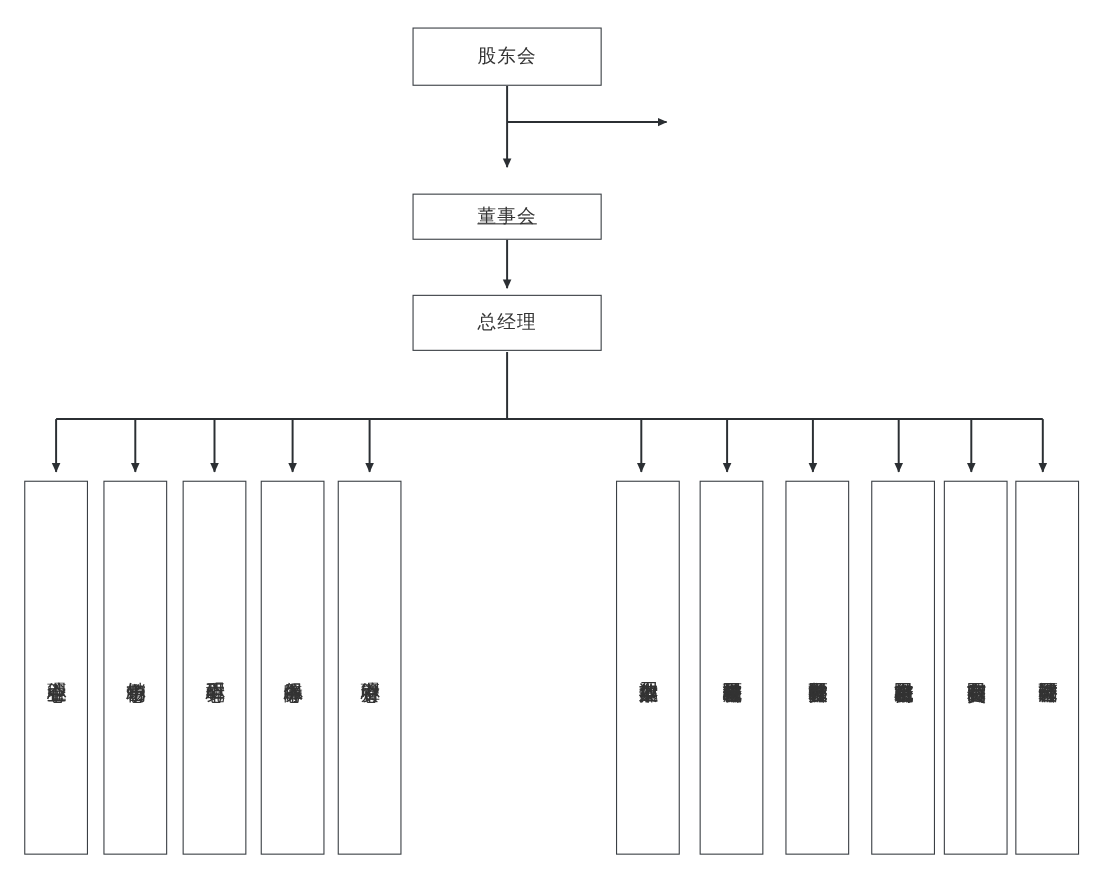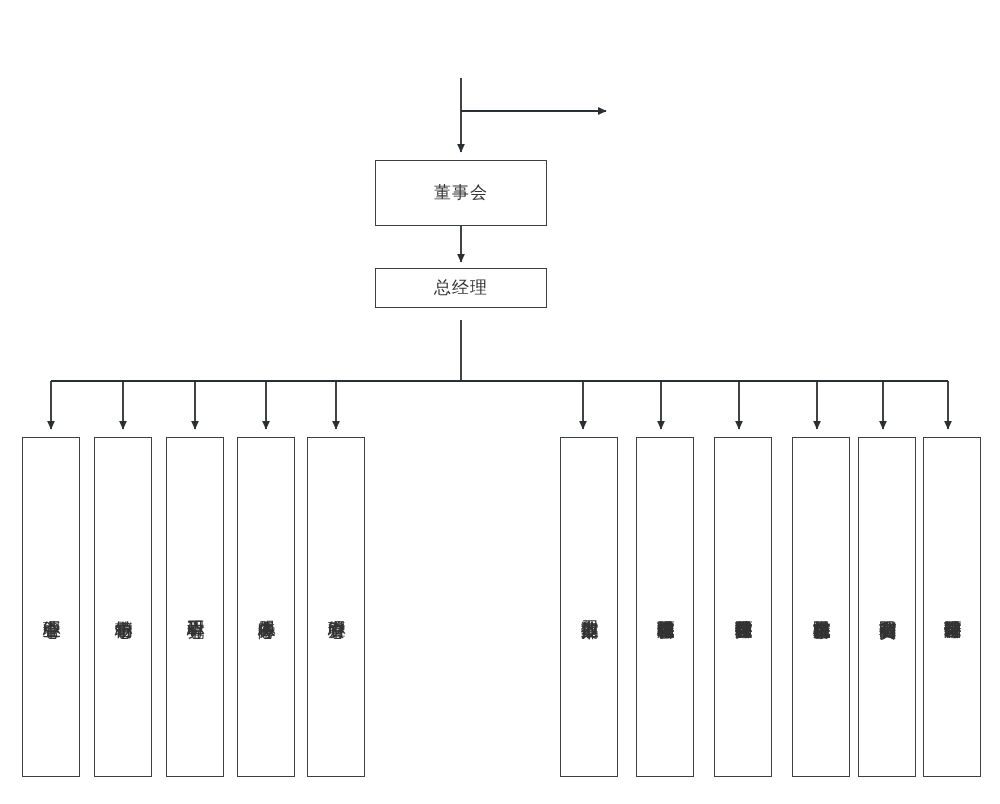--- a/index.html
+++ b/index.html
@@ -99,27 +99,30 @@
     <g>
       <line x1="583" y1="381" x2="583" y2="429" stroke="#2b2f33" stroke-width="1.8" marker-end="url(#arrowhead)"></line>
       <line x1="661" y1="381" x2="661" y2="429" stroke="#2b2f33" stroke-width="1.8" marker-end="url(#arrowhead)"></line>
       <line x1="739" y1="381" x2="739" y2="429" stroke="#2b2f33" stroke-width="1.8" marker-end="url(#arrowhead)"></line>
       <line x1="817" y1="381" x2="817" y2="429" stroke="#2b2f33" stroke-width="1.8" marker-end="url(#arrowhead)"></line>
       <line x1="883" y1="381" x2="883" y2="429" stroke="#2b2f33" stroke-width="1.8" marker-end="url(#arrowhead)"></line>
       <line x1="948" y1="381" x2="948" y2="429" stroke="#2b2f33" stroke-width="1.8" marker-end="url(#arrowhead)"></line>
     </g>
   </svg>
 
+  <div class="node" style="left:375px; top:25px; width:172px; height:53px;">
+    <span class="label-h">股东会</span>
+  </div>
 
 
-  <div class="node" style="left:375px; top:160px; width:172px; height:66px;">
+  <div class="node" style="left:375px; top:176px; width:172px; height:42px;text-decoration:underline;">
     <span class="label-h">董事会</span>
   </div>
 
-  <div class="node" style="left:375px; top:268px; width:172px; height:40px;">
+  <div class="node" style="left:375px; top:268px; width:172px; height:51px;">
     <span class="label-h">总经理</span>
   </div>
 
   <div class="node vertical" style="left:22px; top:437px; width:58px; height:340px;">
     <span class="label-v">企业管理中心</span>
   </div>
   <div class="node vertical" style="left:94px; top:437px; width:58px; height:340px;">
     <span class="label-v">市场营销中心</span>
   </div>
   <div class="node vertical" style="left:166px; top:437px; width:58px; height:340px;">

